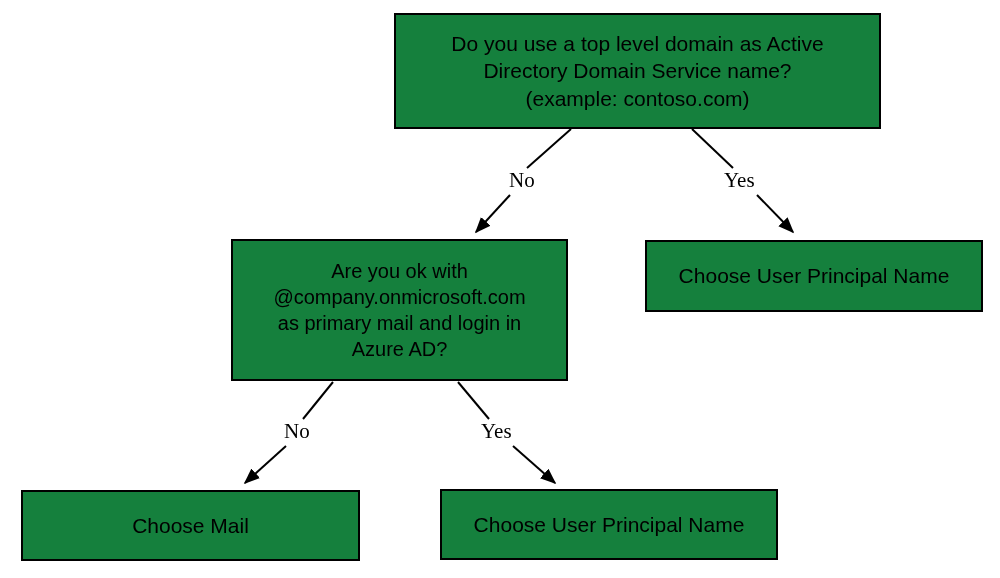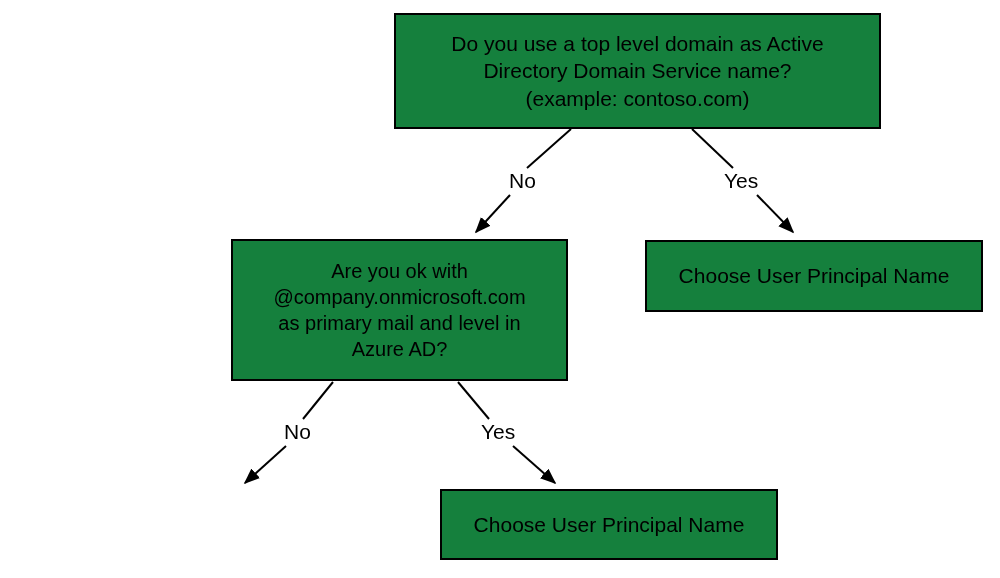--- a/index.html
+++ b/index.html
@@ -82,20 +82,21 @@
     font-size: 21px;
   }
   .edge-label {
     position: absolute;
     color: #000000;
     font-size: 21px;
     line-height: 1;
     white-space: nowrap;
     background: #ffffff;
     padding: 0 3px;
+    font-family: Liberation Serif, serif;
   }
   #label-root-no   { left: 506px; top: 170px; }
   #label-root-yes  { left: 721px; top: 170px; }
   #label-dec2-no   { left: 281px; top: 421px; }
   #label-dec2-yes  { left: 478px; top: 421px; }
 </style>
 </head>
 <body>
 
 <div id="canvas">
@@ -130,28 +131,31 @@
 
   <div class="node" id="node-root">
     <span class="node-text">Do you use a top level domain as Active
 Directory Domain Service name?
 (example: contoso.com)</span>
   </div>
 
   <div class="node" id="node-decision2">
     <span class="node-text">Are you ok with
 @company.onmicrosoft.com
-as primary mail and level in
+as primary mail and login in
 Azure AD?</span>
   </div>
 
   <div class="node" id="node-upn-right">
     <span class="node-text">Choose User Principal Name</span>
   </div>
 
+  <div class="node" id="node-mail">
+    <span class="node-text">Choose Mail</span>
+  </div>
 
   <div class="node" id="node-upn-bottom">
     <span class="node-text">Choose User Principal Name</span>
   </div>
 
   <span class="edge-label" id="label-root-no">No</span>
   <span class="edge-label" id="label-root-yes">Yes</span>
   <span class="edge-label" id="label-dec2-no">No</span>
   <span class="edge-label" id="label-dec2-yes">Yes</span>
 

